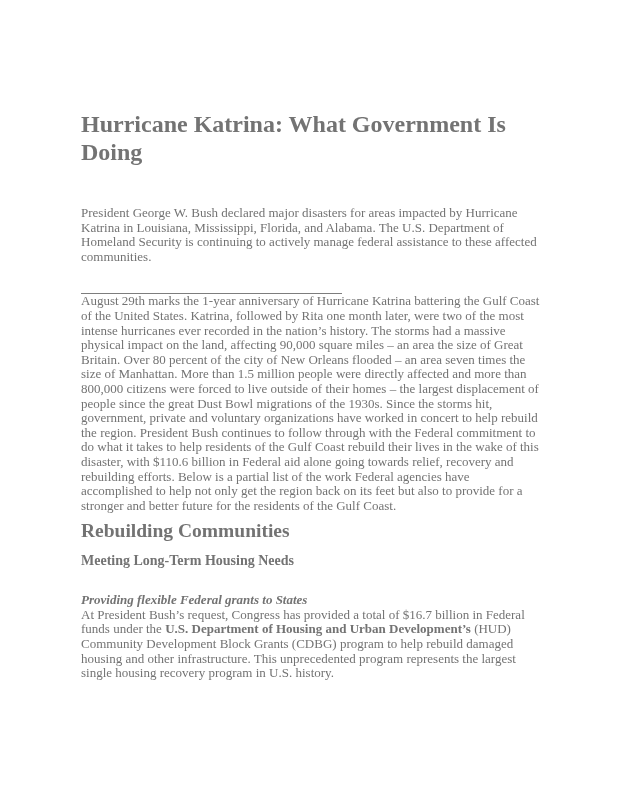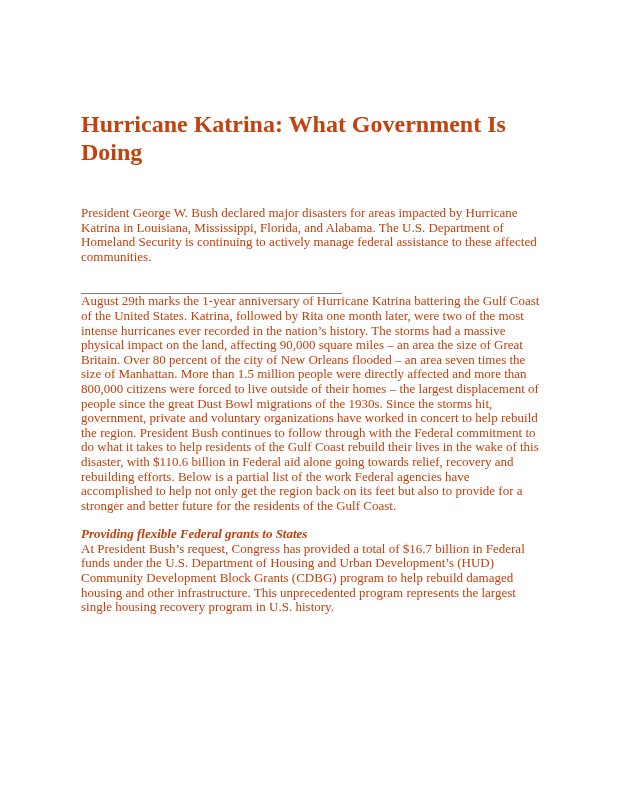--- a/index.html
+++ b/index.html
@@ -7,21 +7,21 @@
     padding: 0;
     background: #ffffff;
   }
   .page {
     position: relative;
     width: 618px;
     height: 800px;
     background: #ffffff;
     overflow: hidden;
     font-family: "Liberation Serif", "DejaVu Serif", serif;
-    color: #c2410c;
+    color: #737373;
   }
   .content {
     margin-left: 81px;
     width: 459px;
   }
   h1.doc-title {
     margin: 110px 0 0 0;
     font-size: 24px;
     line-height: 28px;
     font-weight: bold;
@@ -56,45 +56,47 @@
     line-height: 24px;
     font-weight: bold;
   }
   h4.housing-h {
     margin: 9px 0 0 0;
     font-size: 14px;
     line-height: 17px;
     font-weight: bold;
   }
   .grants-p {
-    margin-top: 14px;
+    margin-top: 24px;
   }
   .item-title {
     display: block;
     font-weight: bold;
     font-style: italic;
   }
   .bold-span {
-    font-weight: normal;
+    font-weight: bold;
     text-align: center;
   }
 </style>
 </head>
 <body>
 
 <div class="page">
   <div class="content">
 
     <h1 class="doc-title">Hurricane Katrina: What Government Is Doing</h1>
 
     <p class="body-text intro">President George W. Bush declared major disasters for areas impacted by Hurricane Katrina in Louisiana, Mississippi, Florida, and Alabama. The U.S. Department of Homeland Security is continuing to actively manage federal assistance to these affected communities.</p>
 
     <div class="rule"></div>
 
 
     <p class="body-text overview-p">August 29th marks the 1-year anniversary of Hurricane Katrina battering the Gulf Coast of the United States. Katrina, followed by Rita one month later, were two of the most intense hurricanes ever recorded in the nation’s history. The storms had a massive physical impact on the land, affecting 90,000 square miles – an area the size of Great Britain. Over 80 percent of the city of New Orleans flooded – an area seven times the size of Manhattan. More than 1.5 million people were directly affected and more than 800,000 citizens were forced to live outside of their homes – the largest displacement of people since the great Dust Bowl migrations of the 1930s. Since the storms hit, government, private and voluntary organizations have worked in concert to help rebuild the region. President Bush continues to follow through with the Federal commitment to do what it takes to help residents of the Gulf Coast rebuild their lives in the wake of this disaster, with $110.6 billion in Federal aid alone going towards relief, recovery and rebuilding efforts. Below is a partial list of the work Federal agencies have accomplished to help not only get the region back on its feet but also to provide for a stronger and better future for the residents of the Gulf Coast.</p>
 
+    <h3 class="rebuild-h">Rebuilding Communities</h3>
 
+    <h4 class="housing-h">Meeting Long-Term Housing Needs</h4>
 
     <p class="body-text grants-p"><span class="item-title">Providing flexible Federal grants to States</span><span>At President Bush’s request, Congress has provided a total of $16.7 billion in Federal funds under the </span><span class="bold-span">U.S. Department of Housing and Urban Development’s</span><span> (HUD) Community Development Block Grants (CDBG) program to help rebuild damaged housing and other infrastructure. This unprecedented program represents the largest single housing recovery program in U.S. history.</span></p>
 
   </div>
 </div>
 
 </body></html>

